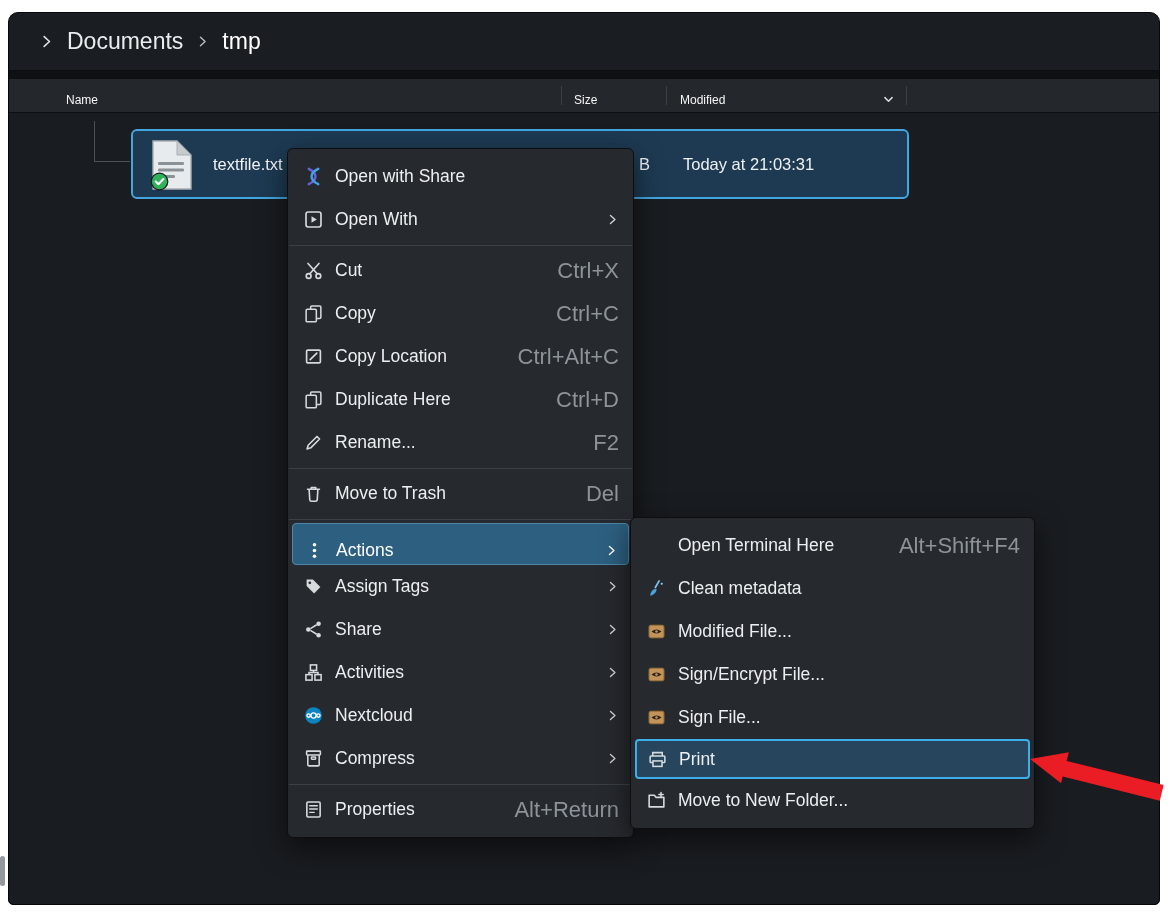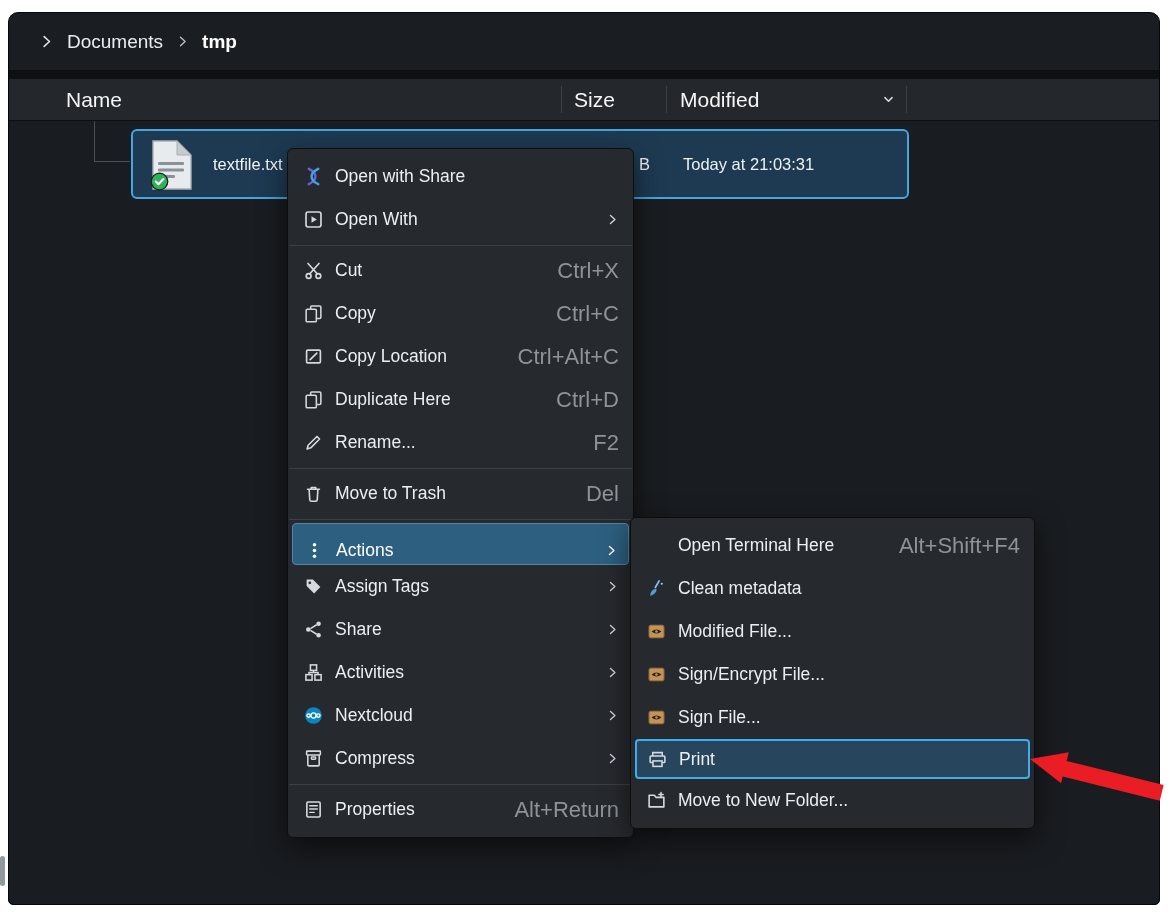--- a/index.html
+++ b/index.html
@@ -16,31 +16,31 @@
     position:absolute; left:8px; top:12px; width:1152px; height:893px;
     background:#0e1013; border:1px solid #070809;
     border-radius:10px 10px 5px 5px;
   }
   .toolbar {
     position:absolute; left:0; top:0; right:0; height:58px;
     background:#1a1d21; border-radius:9px 9px 0 0;
     border-bottom:1px solid #0b0d0f;
     display:flex; align-items:center; padding-left:30px; gap:13px;
   }
-  .crumb { font-size:19px; color:#e9edf0; cursor:default; white-space:nowrap; }
-  .crumb.current { font-weight:bold; color:#ffffff; }
+  .crumb { font-size:23px; color:#e9edf0; cursor:default; white-space:nowrap; }
+  .crumb.current { font-weight:normal; color:#ffffff; }
   .bc-chev { display:flex; align-items:center; }
   .main {
     position:absolute; left:0; top:66px; right:0; bottom:0;
     background:#191c20; border-radius:0 0 5px 5px; overflow:hidden;
   }
   .header-row {
-    position:absolute; left:0; top:0; right:0; height:42px;
+    position:absolute; left:0; top:0; right:0; height:34px;
     background:#24282c; border-bottom:1px solid #0d0f12;
-    font-size:21px; color:#f4f6f7;
+    font-size:12px; color:#f4f6f7;
   }
   .hlabel { position:absolute; top:0; height:42px; display:flex; align-items:center; white-space:nowrap; }
   .hsep { position:absolute; top:7px; bottom:7px; width:1px; background:#3a4046; }
   .sort-chev { position:absolute; left:872px; top:13px; display:flex; cursor:pointer; }
   
   .tree-connector {
     position:absolute; left:85px; top:42px; width:36px; height:41px;
     border-left:1px solid #4a5056; border-bottom:1px solid #4a5056;
   }
   .file-row {

